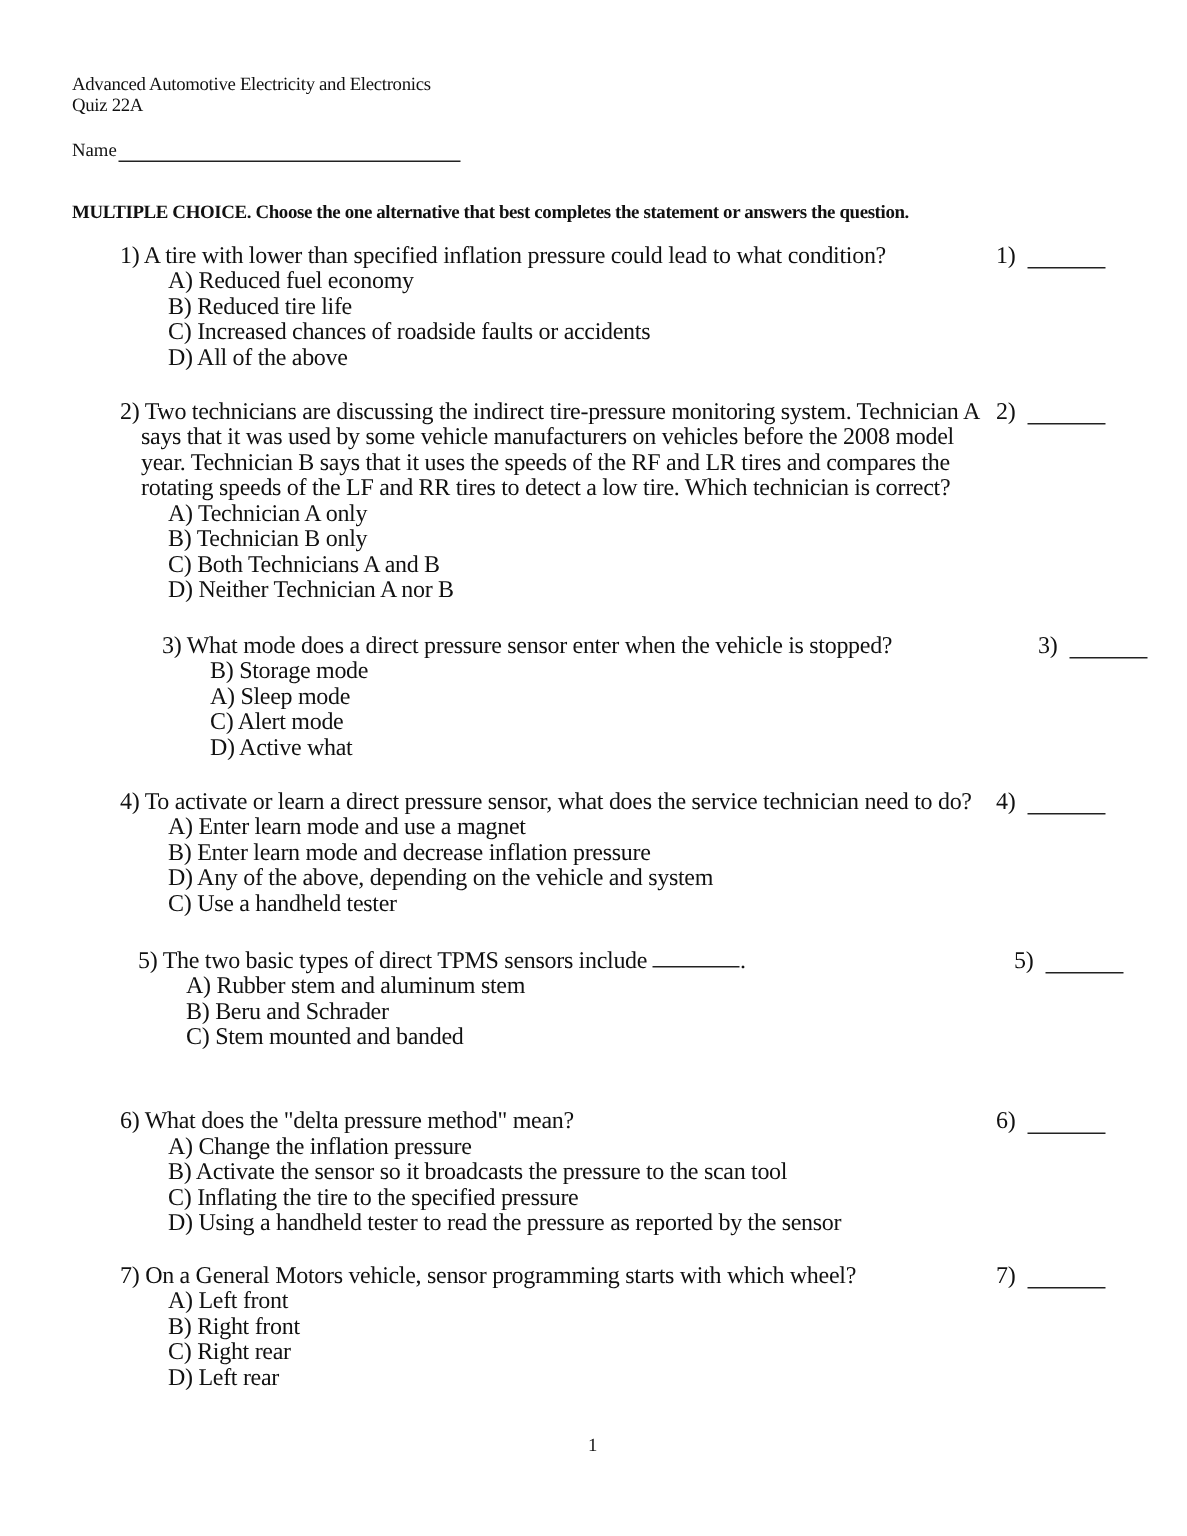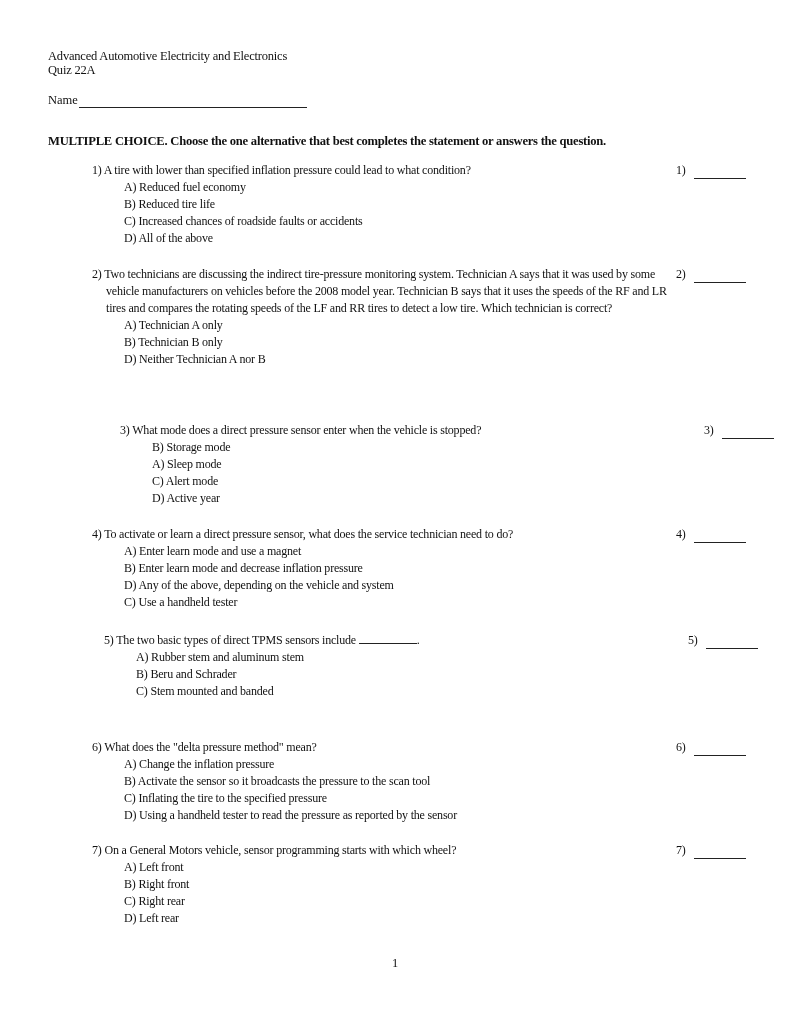--- a/index.html
+++ b/index.html
@@ -42,23 +42,23 @@
     position: absolute;
     left: 48px;
     top: 134px;
     font-size: 12.6px;
     font-weight: bold;
     letter-spacing: -0.25px;
     white-space: nowrap;
   }
   .question {
     position: absolute;
-    left: 92px;
+    left: 80px;
     width: 660px;
-    font-size: 12px;
+    font-size: 16px;
     line-height: 17px;
     letter-spacing: -0.2px;
   }
   .q-stem {
     width: 570px;
     padding-left: 14px;
     text-indent: -14px;
   }
   .q-num-right {
     position: absolute;
@@ -130,38 +130,39 @@
     <span>2)</span>
     <span>Two technicians are discussing the indirect tire-pressure monitoring system. Technician A says that it was used by some vehicle manufacturers on vehicles before the 2008 model year. Technician B says that it uses the speeds of the RF and LR tires and compares the rotating speeds of the LF and RR tires to detect a low tire. Which technician is correct?</span>
   </div>
   <div class="q-num-right">
     <span>2)</span>
     <span class="answer-line"></span>
   </div>
   <div class="options">
     <div class="option"><span class="letter">A)</span> <span>Technician A only</span></div>
     <div class="option"><span class="letter">B)</span> <span>Technician B only</span></div>
+    <div class="option"><span class="letter">C)</span> <span>Both Technicians A and B</span></div>
     <div class="option"><span class="letter">D)</span> <span>Neither Technician A nor B</span></div>
   </div>
 </div>
 
 <div class="question" style="top:422px;margin-left:28px;">
   <div class="q-stem">
     <span>3)</span>
     <span>What mode does a direct pressure sensor enter when the vehicle is stopped?</span>
   </div>
   <div class="q-num-right">
     <span>3)</span>
     <span class="answer-line"></span>
   </div>
   <div class="options">
     <div class="option"><span class="letter">B)</span> <span>Storage mode</span></div>
     <div class="option"><span class="letter">A)</span> <span>Sleep mode</span></div>
     <div class="option"><span class="letter">C)</span> <span>Alert mode</span></div>
-    <div class="option"><span class="letter">D)</span> <span>Active year</span></div>
+    <div class="option"><span class="letter">D)</span> <span>Active what</span></div>
   </div>
 </div>
 
 <div class="question" style="top:526px;">
   <div class="q-stem">
     <span>4)</span>
     <span>To activate or learn a direct pressure sensor, what does the service technician need to do?</span>
   </div>
   <div class="q-num-right">
     <span>4)</span>

